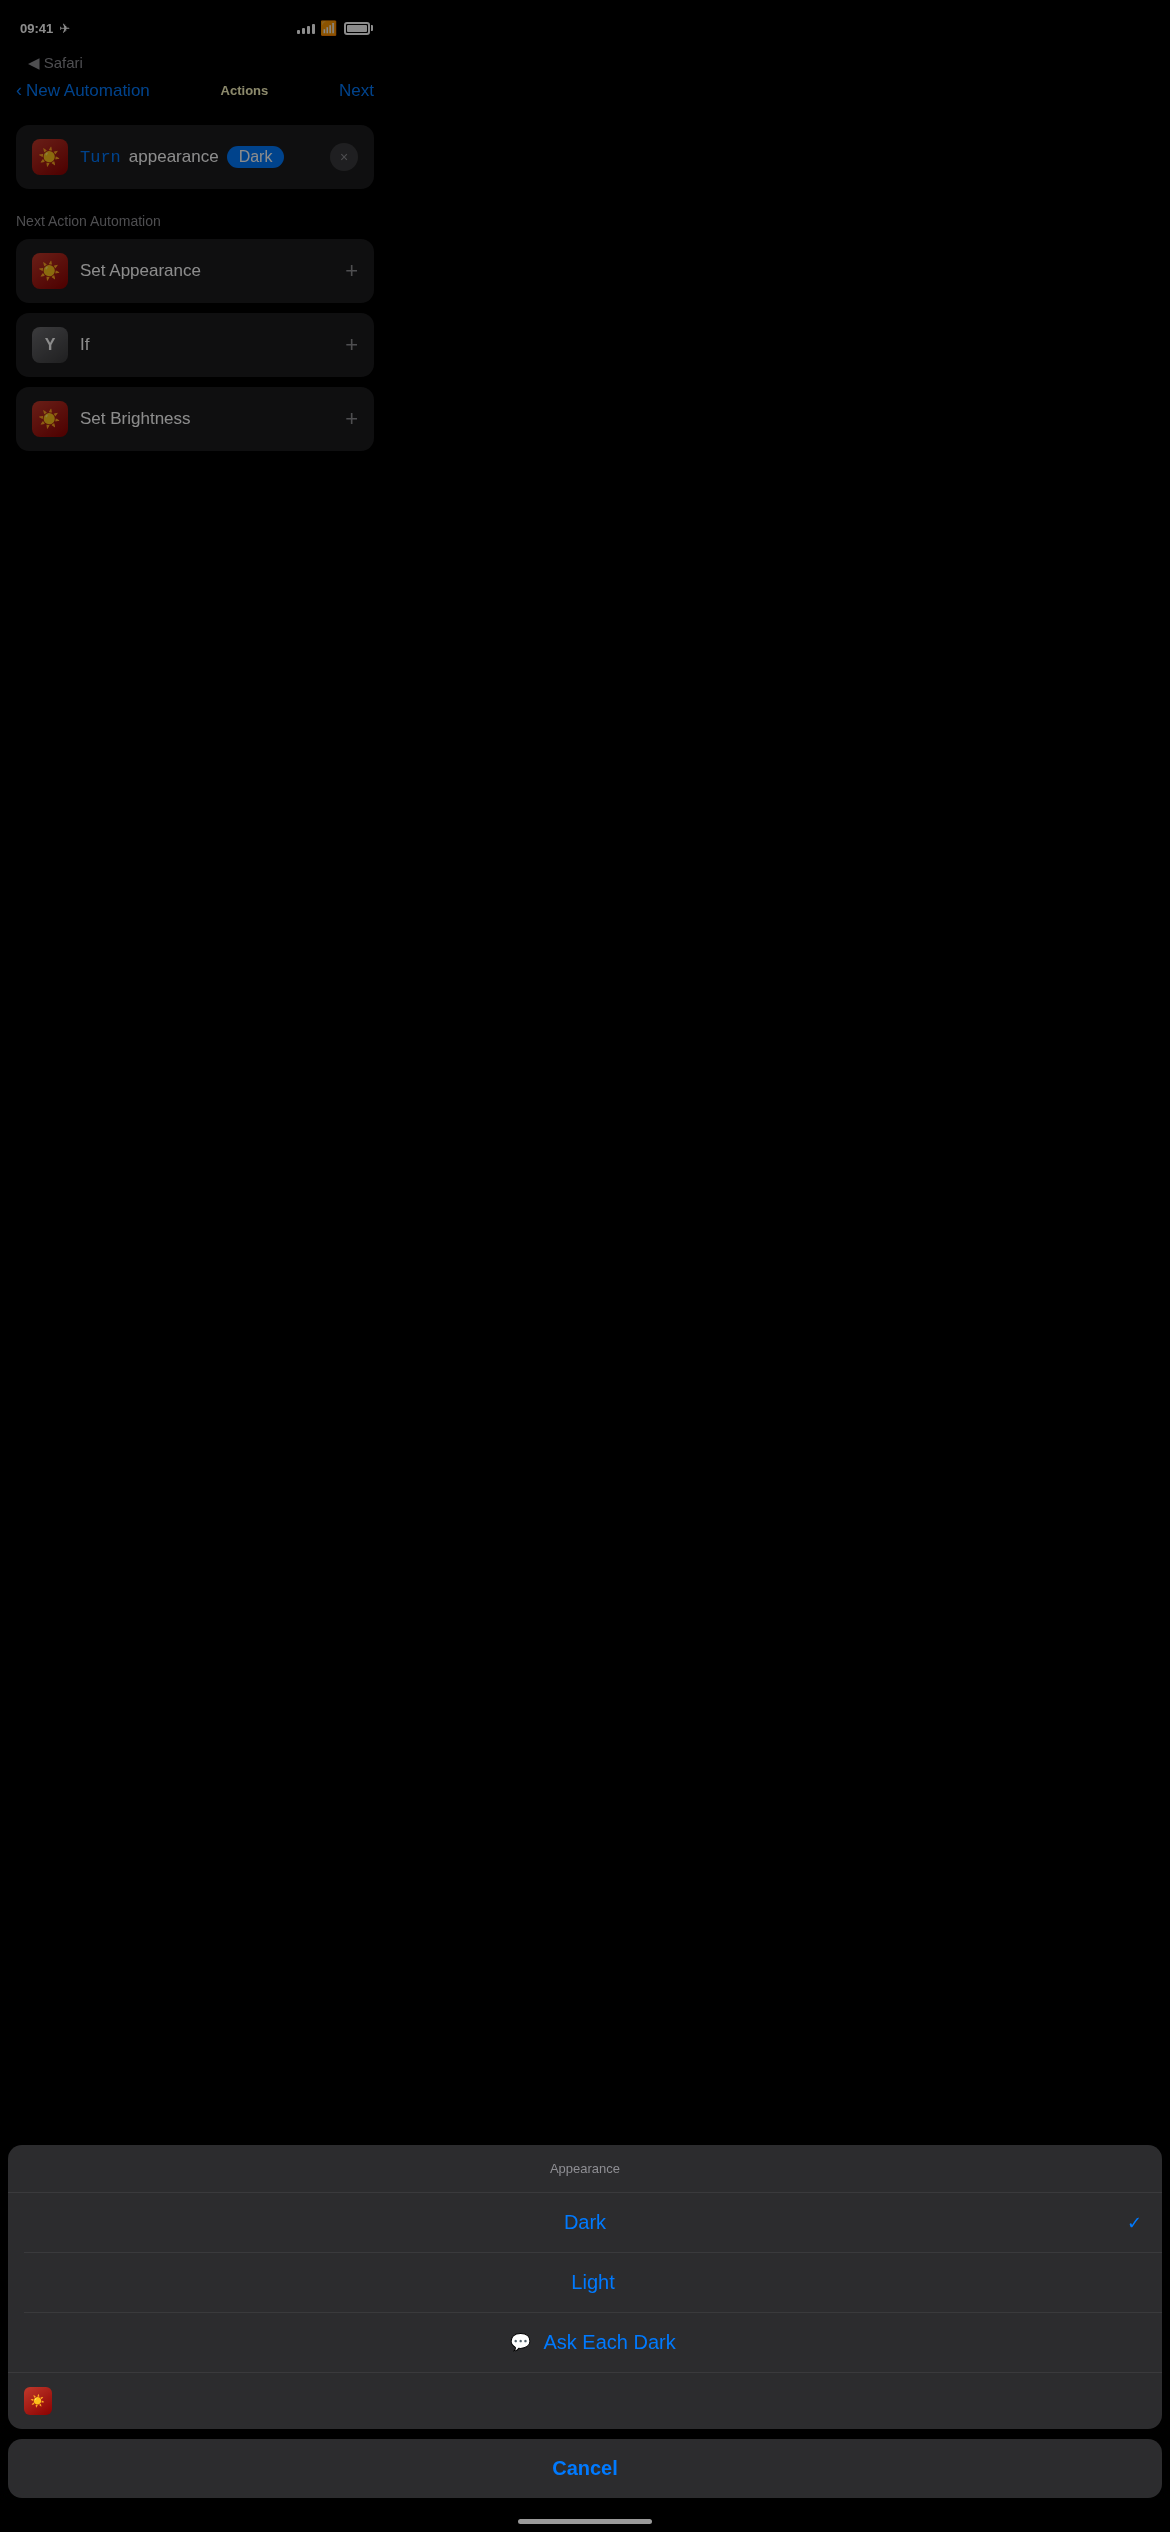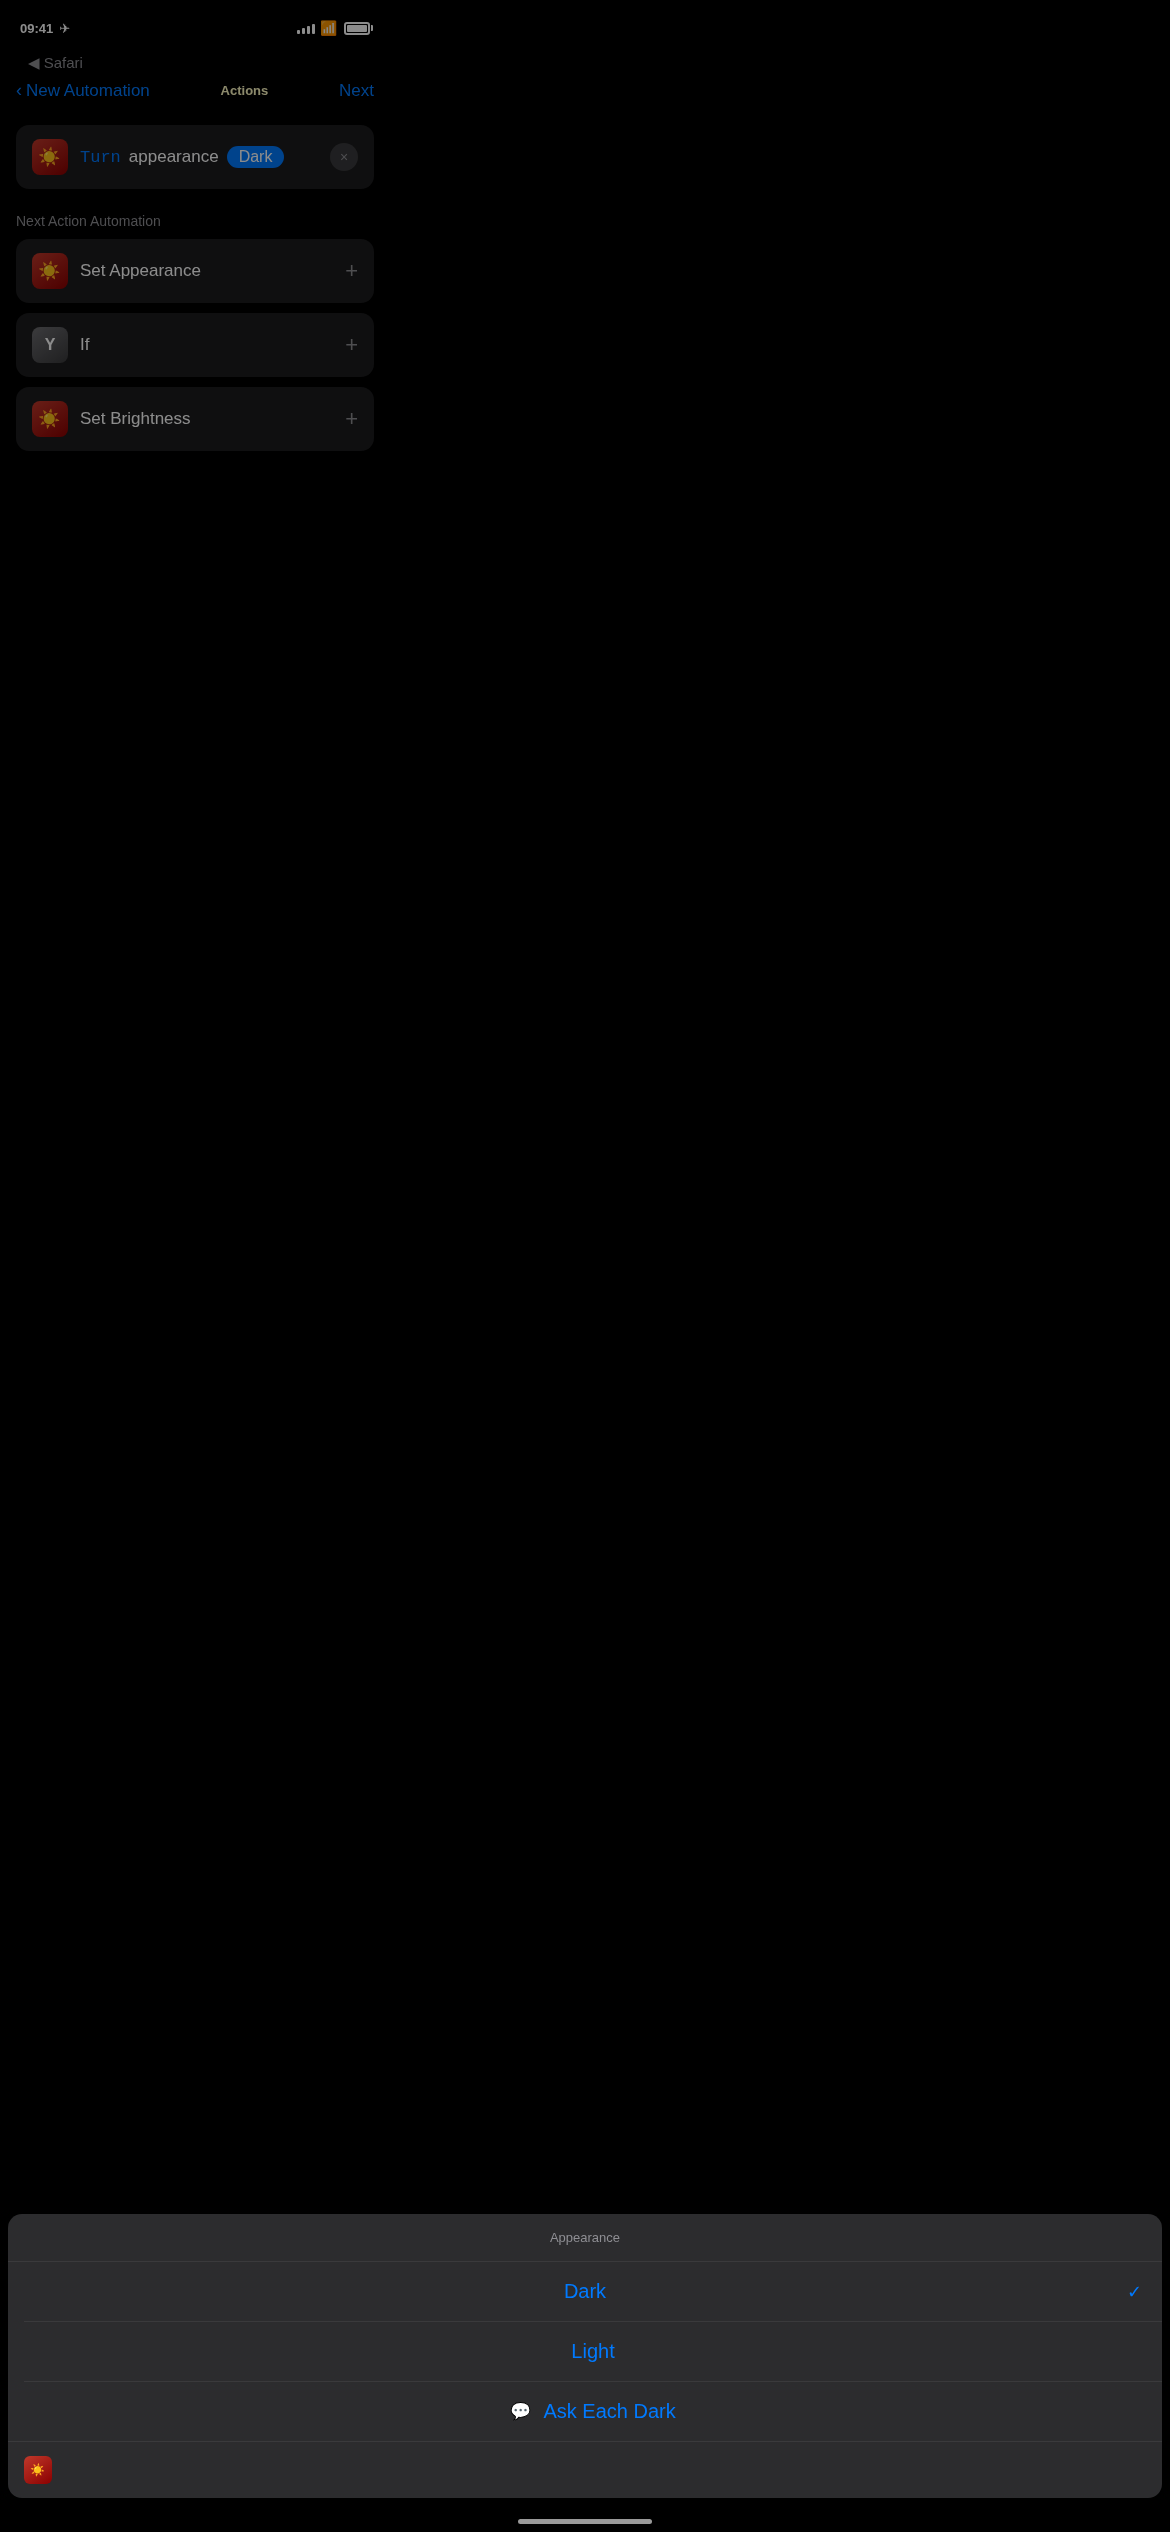--- a/index.html
+++ b/index.html
@@ -450,15 +450,16 @@
       <span>Ask Each Dark</span>
     </div>
 
     <div class="sheet-partial">
       <div class="sheet-partial-icon">
         <span style="font-size:12px;">☀️</span>
       </div>
     </div>
   </div>
 
+  <div class="cancel-sheet">Cancel</div>
 </div>
 
 <div class="home-indicator"></div>
 
 </body></html>

